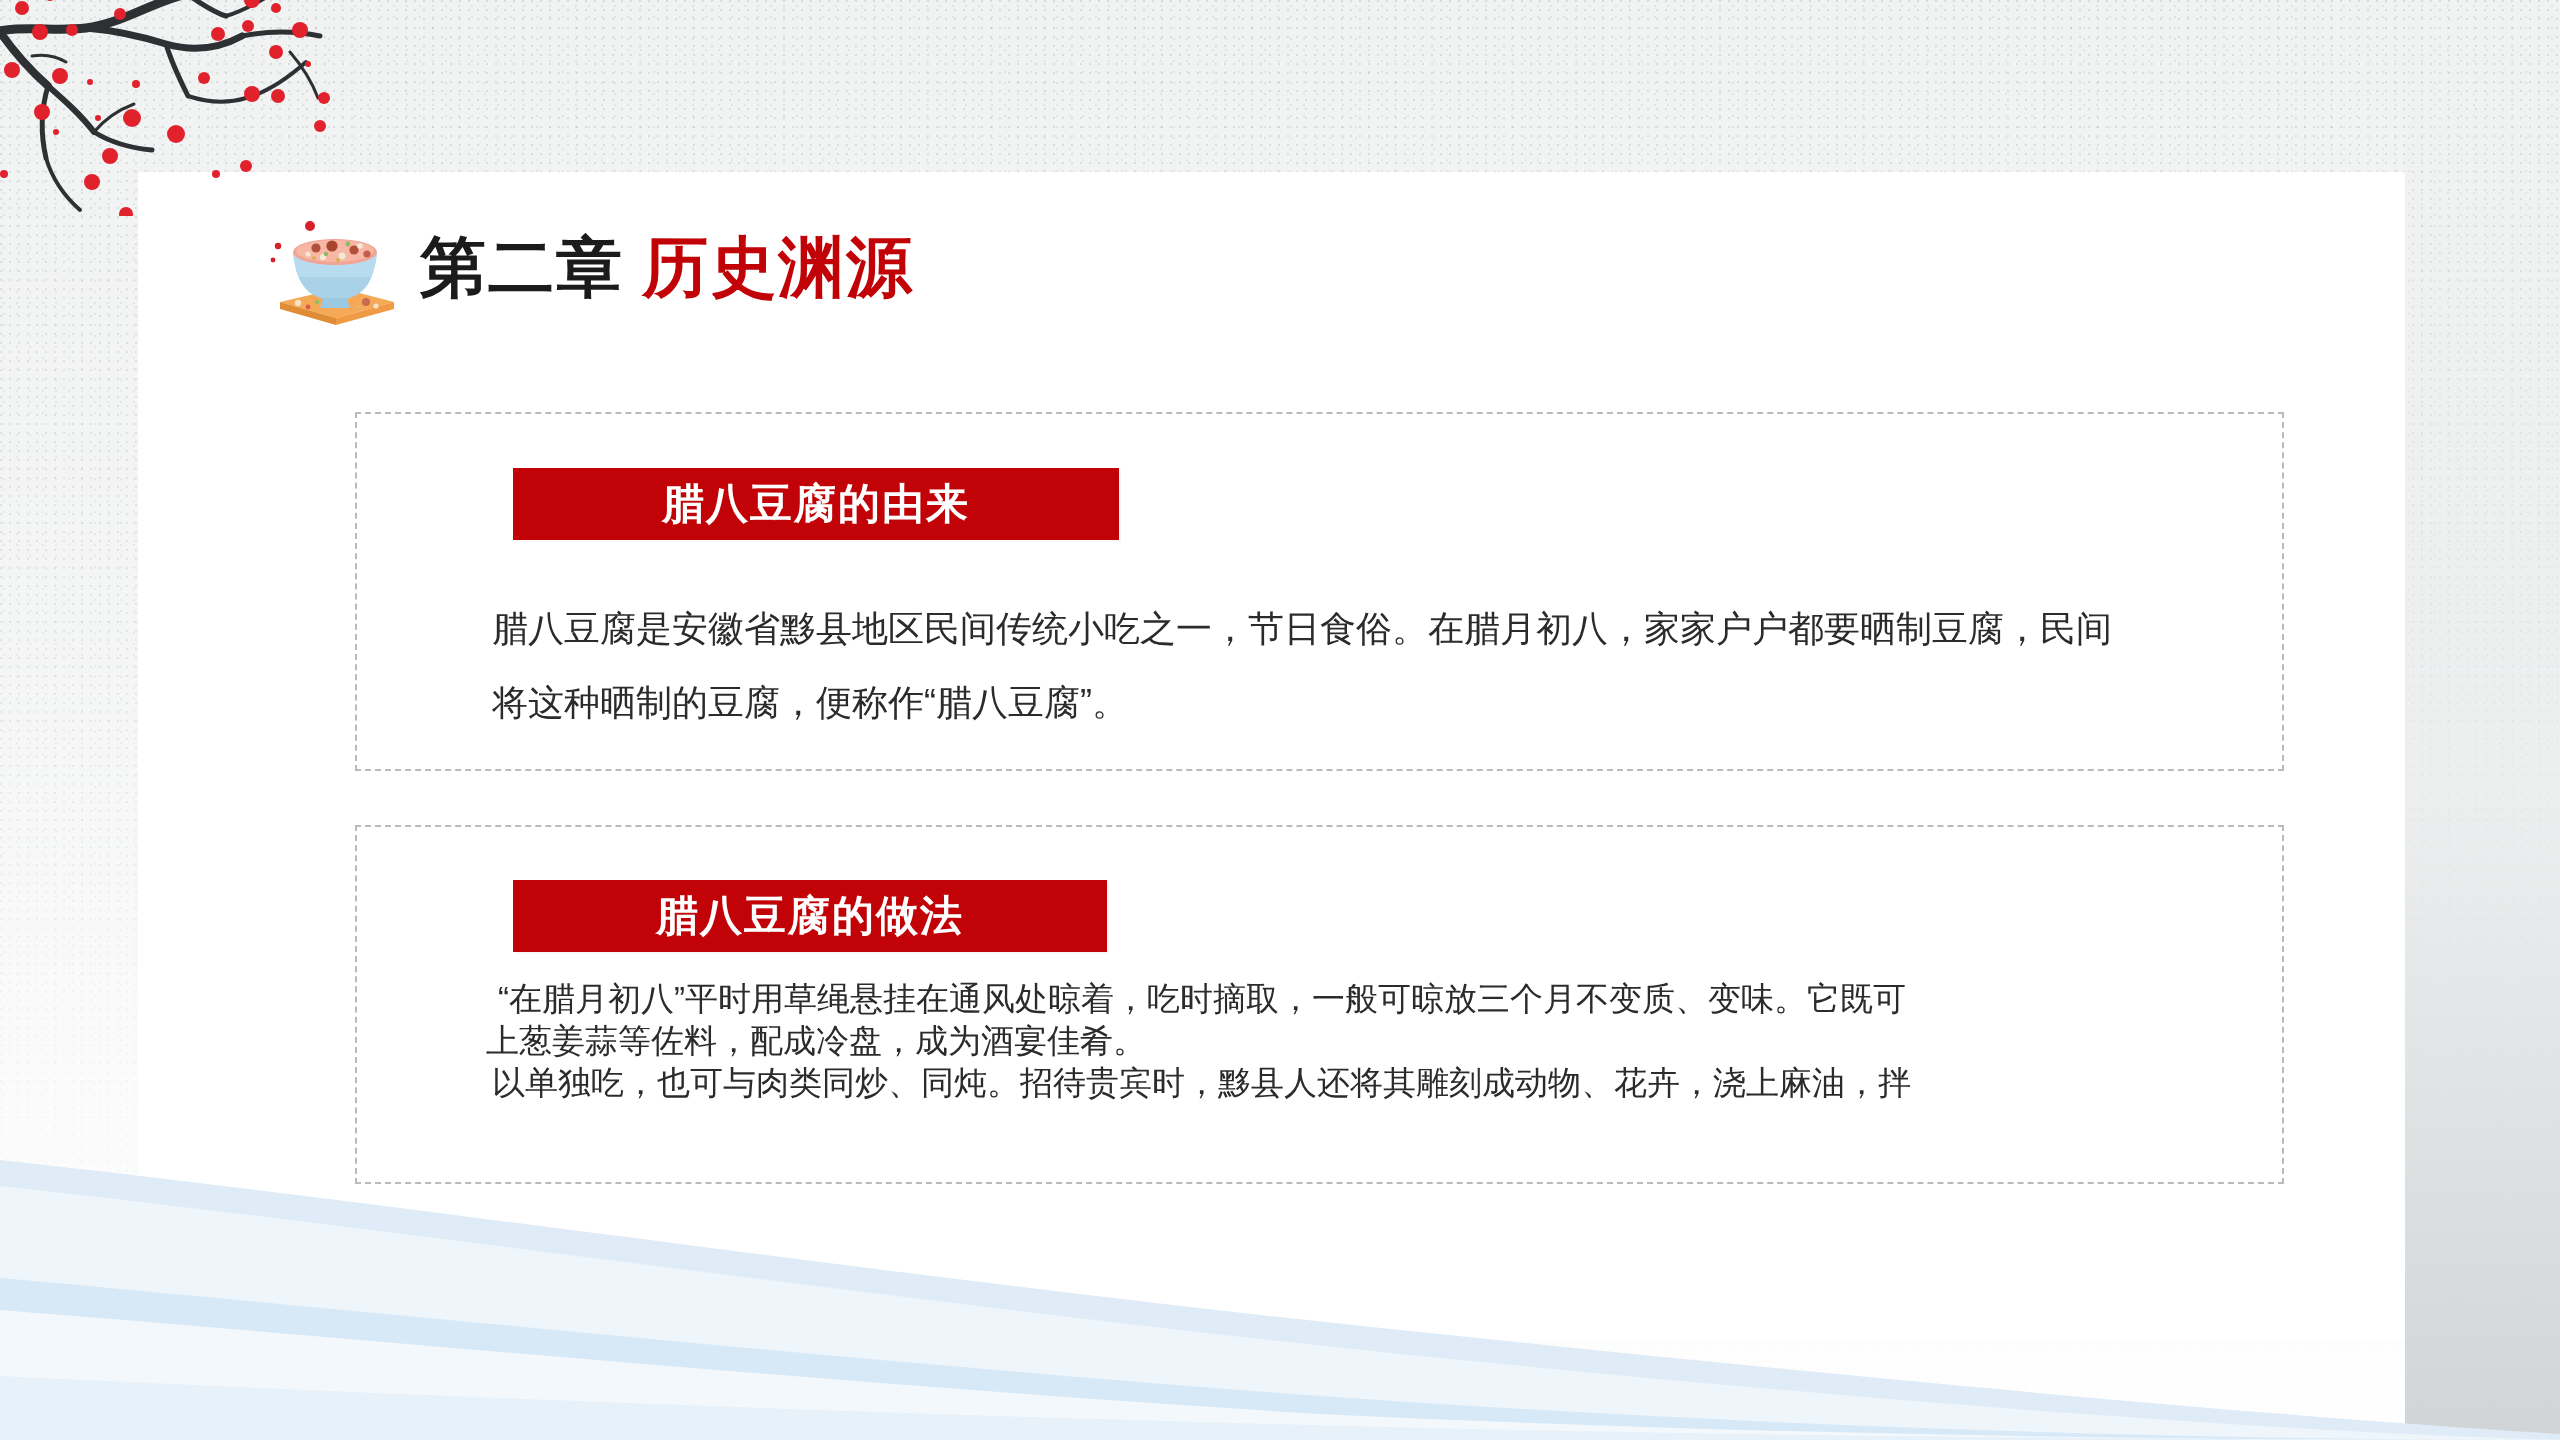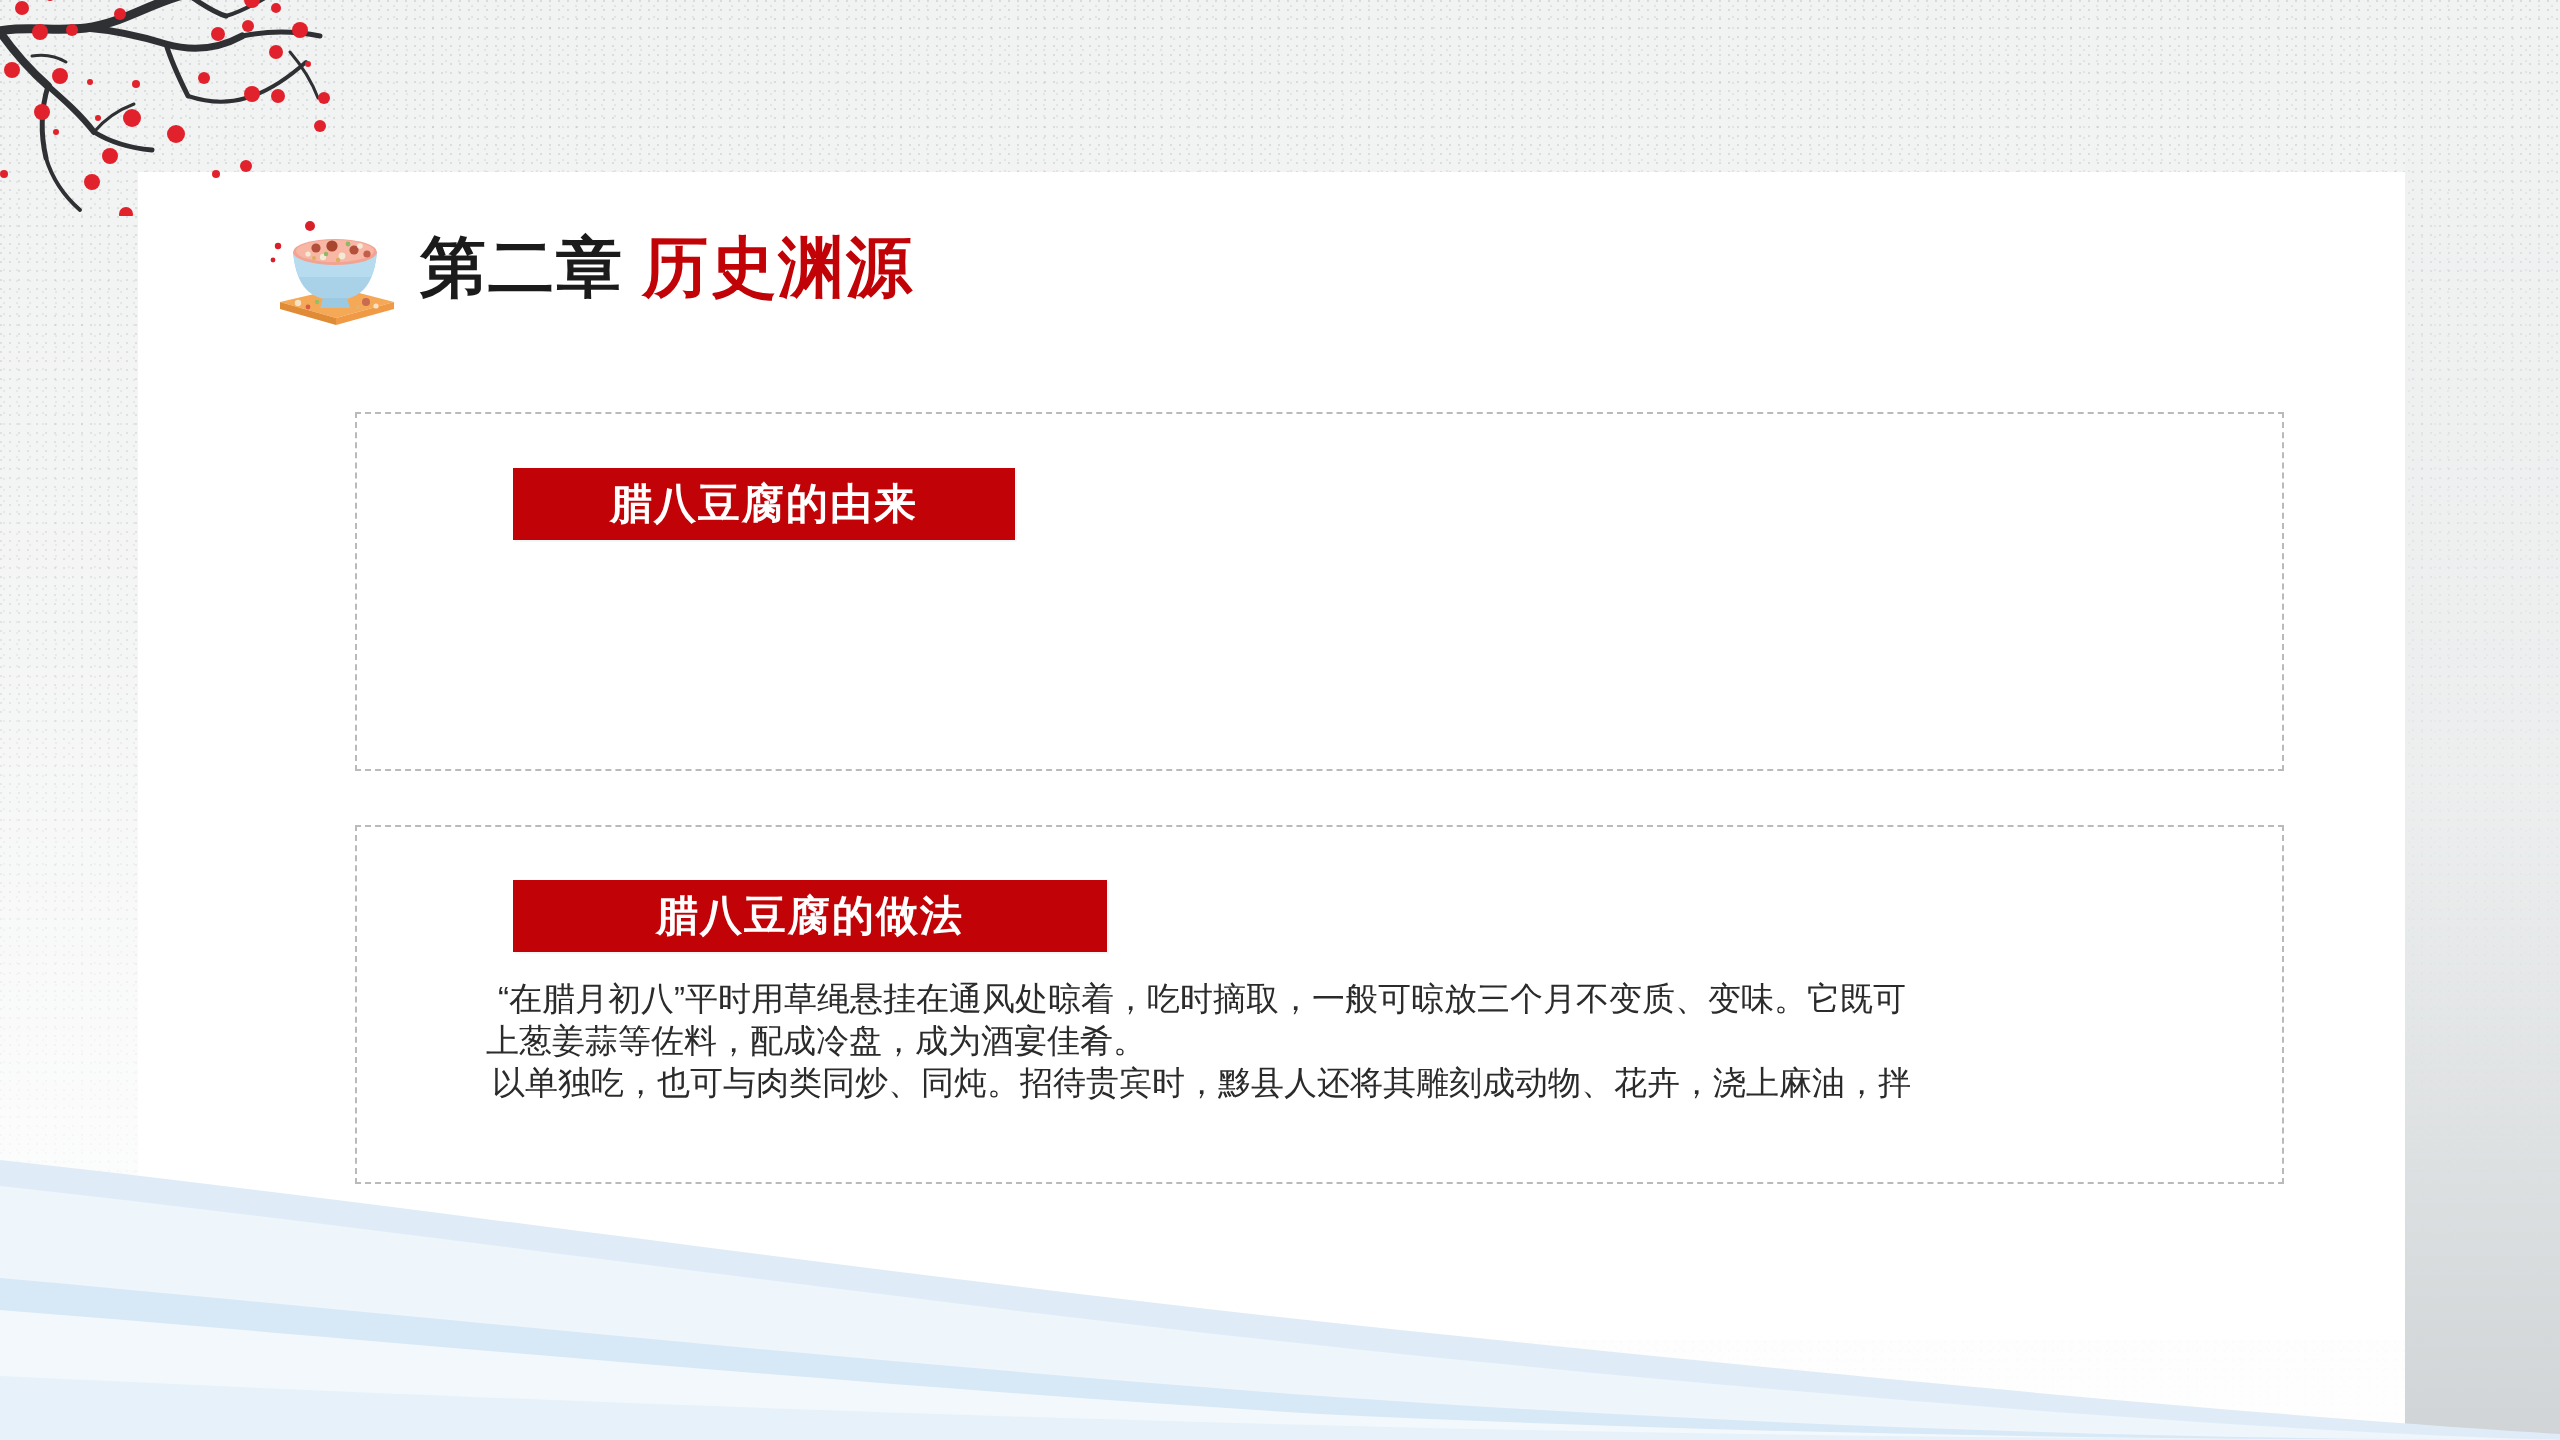--- a/index.html
+++ b/index.html
@@ -117,21 +117,21 @@
     font-size: 42px;
     font-weight: bold;
     letter-spacing: 2px;
     display: flex;
     align-items: center;
     justify-content: center;
     white-space: nowrap;
     z-index: 12;
     box-shadow: 2px 2px 0 rgba(0,0,0,0.03);
   }
-  .red-tag-1 { left: 513px; top: 468px; width: 502px; height: 72px; }
+  .red-tag-1 { left: 513px; top: 468px; width: 606px; height: 72px; }
   .red-tag-2 { left: 513px; top: 880px; width: 594px; height: 72px; }
 
   
   .para {
     position: absolute;
     color: #2b2b2b;
     z-index: 12;
     white-space: nowrap;
   }
   .para-1 {
@@ -156,20 +156,24 @@
 <div class="slide">
 
   <div class="bg-texture"></div>
   <div class="bg-fade-right"></div>
   <div class="bg-vert-grad"></div>
 
   <div class="card"></div>
 
   <div class="dash-box dash-box-1"></div>
   <div class="red-tag red-tag-1">腊八豆腐的由来</div>
+  <div class="para para-1">
+    <span class="para-line">腊八豆腐是安徽省黟县地区民间传统小吃之一，节日食俗。在腊月初八，家家户户都要晒制豆腐，民间</span>
+    <span class="para-line">将这种晒制的豆腐，便称作“腊八豆腐”。</span>
+  </div>
 
   <div class="dash-box dash-box-2"></div>
   <div class="red-tag red-tag-2">腊八豆腐的做法</div>
   <div class="para para-2">
     <span class="para-line">“在腊月初八”平时用草绳悬挂在通风处晾着，吃时摘取，一般可晾放三个月不变质、变味。它既可</span>
     <span class="para-line">上葱姜蒜等佐料，配成冷盘，成为酒宴佳肴。</span>
     <span class="para-line">以单独吃，也可与肉类同炒、同炖。招待贵宾时，黟县人还将其雕刻成动物、花卉，浇上麻油，拌</span>
   </div>
 
   <div class="header">

